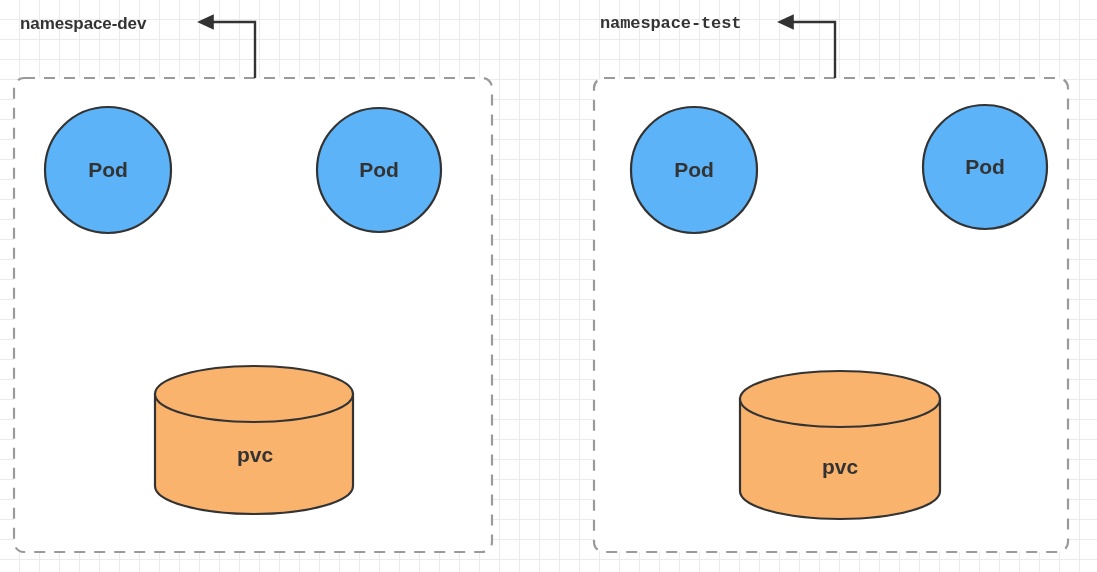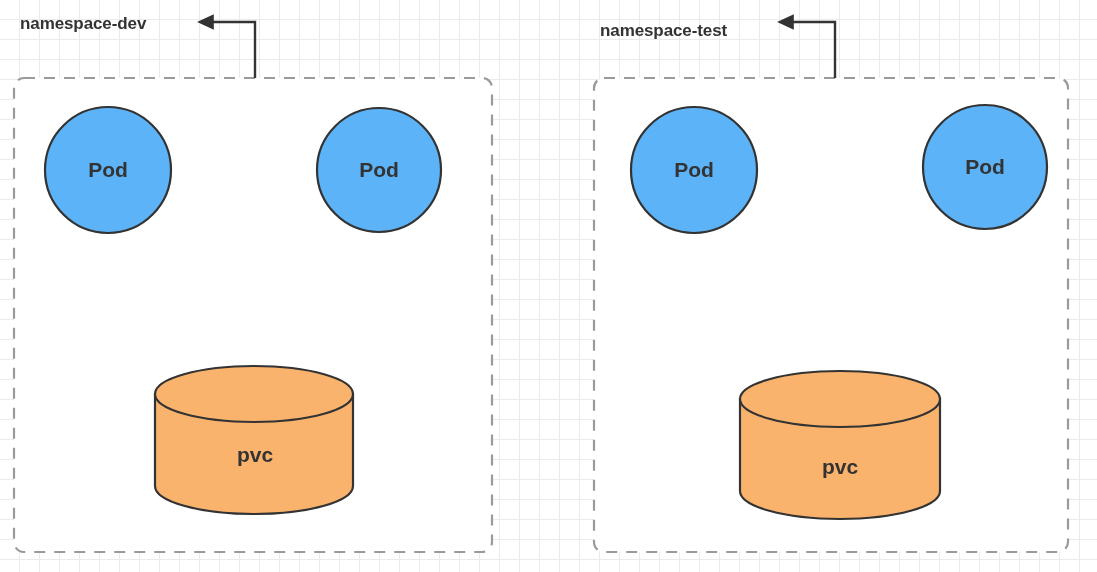--- a/index.html
+++ b/index.html
@@ -84,21 +84,21 @@
 
       <g>
         <path d="M 740 399 L 740 491 A 100 28 0 0 0 940 491 L 940 399 Z" fill="#f9b36d" stroke="#333333" stroke-width="2.2"></path>
         <ellipse cx="840" cy="399" rx="100" ry="28" fill="#f9b36d" stroke="#333333" stroke-width="2.2"></ellipse>
       </g>
     </g>
   </svg>
 
   <div class="ns-label" style="left:20px; top:14px;">namespace-dev</div>
 
-  <div class="ns-label" style="left:600px; top:21px;">namespace-test</div>
+  <div class="ns-label" style="left:600px; top:14px;font-family:Liberation Mono, monospace;">namespace-test</div>
 
   <div class="node-label" style="left:108px; top:170px;">Pod</div>
   <div class="node-label" style="left:379px; top:170px;">Pod</div>
   <div class="node-label" style="left:694px; top:170px;">Pod</div>
   <div class="node-label" style="left:985px; top:167px;">Pod</div>
 
   <div class="node-label" style="left:255px; top:455px;">pvc</div>
   <div class="node-label" style="left:840px; top:467px;">pvc</div>
 
 </div>

